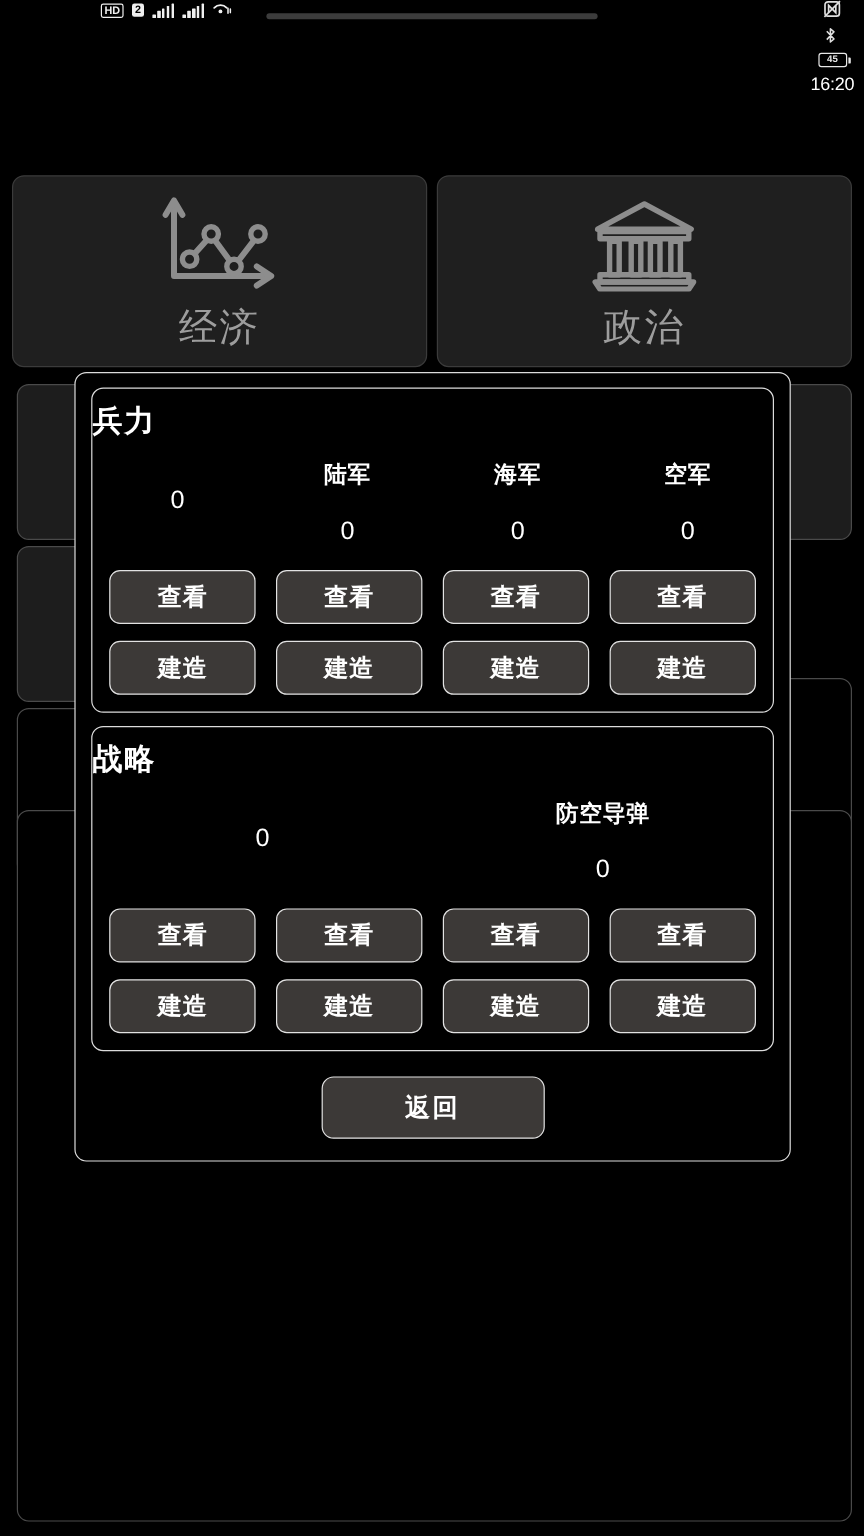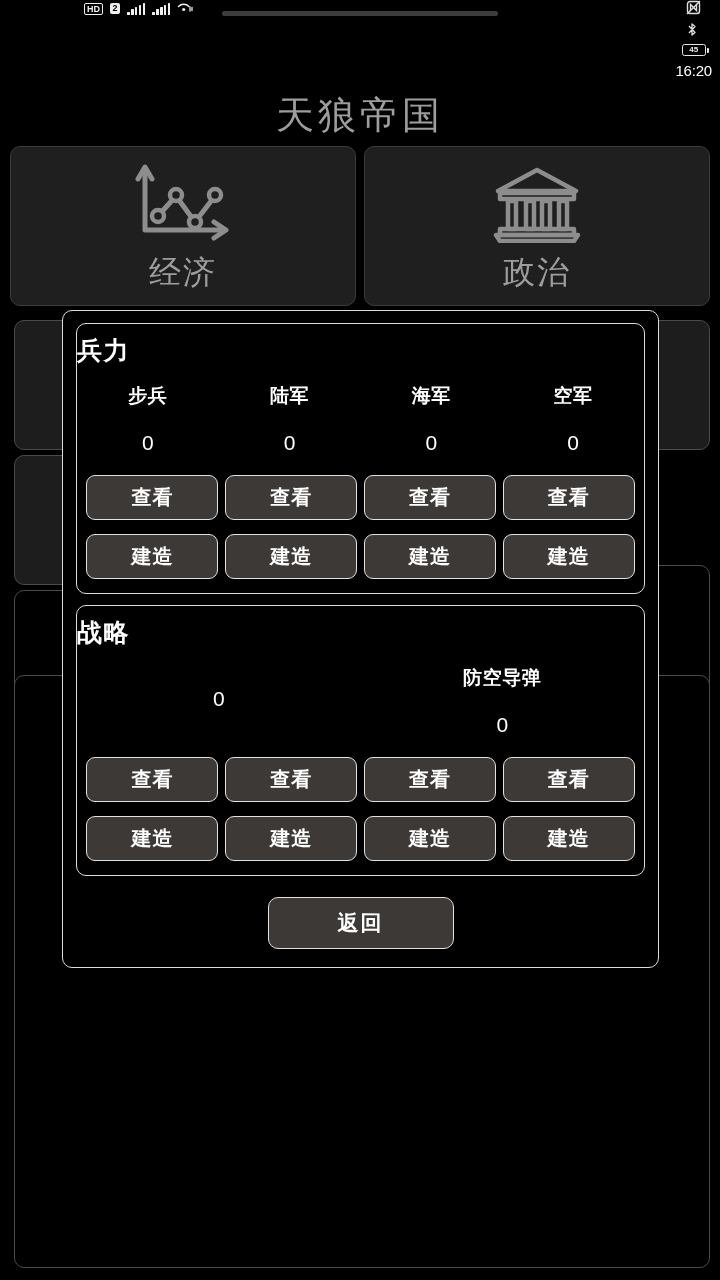--- a/index.html
+++ b/index.html
@@ -115,21 +115,21 @@
   }
   .unit-row{ display:flex; }
   .unit-row .cell{ flex:1; text-align:center; }
   .unit-name{ color:#fff; font-size:19px; font-weight:bold; letter-spacing:0.6px; }
   .unit-val{ color:#fff; font-size:21px; margin-top:22px; }
   .unit-row.two .cell{ flex:1; }
 
   .btn-row{ display:flex; justify-content:space-around; margin-top:20px; padding:0 6px; }
   .btn-row.second{ margin-top:14px; }
   .act-btn{
-    width:132px; height:45px; background:#3c3937; border:1.5px solid #e2e2e2; border-radius:9px;
+    width:122px; height:45px; background:#3c3937; border:1.5px solid #e2e2e2; border-radius:9px;
     color:#fff; font-size:20px; font-weight:bold; letter-spacing:1px;
     display:flex; align-items:center; justify-content:center; cursor:pointer;
   }
   #back-wrap{ display:flex; justify-content:center; margin-top:21px; }
   #back-btn{
     width:186px; height:52px; background:#3c3937; border:1.5px solid #e2e2e2; border-radius:10px;
     color:#fff; font-size:21px; font-weight:bold; letter-spacing:2px;
     display:flex; align-items:center; justify-content:center; cursor:pointer;
   }
 </style>
@@ -189,21 +189,20 @@
       </span>
       <span class="batt">
         <span>45</span>
       </span>
       <span class="sb-time">16:20</span>
     </div>
     <div class="gesture-bar"></div>
   </div>
 
 
-  <div id="empire-title">天狼帝国</div>
 
   <div id="cards">
 
     <div class="card">
       <div class="card-ico">
         <svg width="104" height="86" viewBox="0 0 104 86">
           <g stroke="#8d8d8d" stroke-width="5" fill="none" stroke-linecap="round" stroke-linejoin="round">
             <path d="M14 10 L14 70 L92 70"></path>
             <path d="M7 19 L14 7 L21 19"></path>
             <path d="M83 62 L95 70 L83 78"></path>
@@ -241,21 +240,20 @@
 
   </div>
 
   <div id="modal">
 
     <div class="section">
       <div class="sec-title">兵力</div>
 
       <div class="unit-row">
         <div class="cell">
-          <div class="unit-name">步兵</div>
           <div class="unit-val">0</div>
         </div>
         <div class="cell">
           <div class="unit-name">陆军</div>
           <div class="unit-val">0</div>
         </div>
         <div class="cell">
           <div class="unit-name">海军</div>
           <div class="unit-val">0</div>
         </div>

